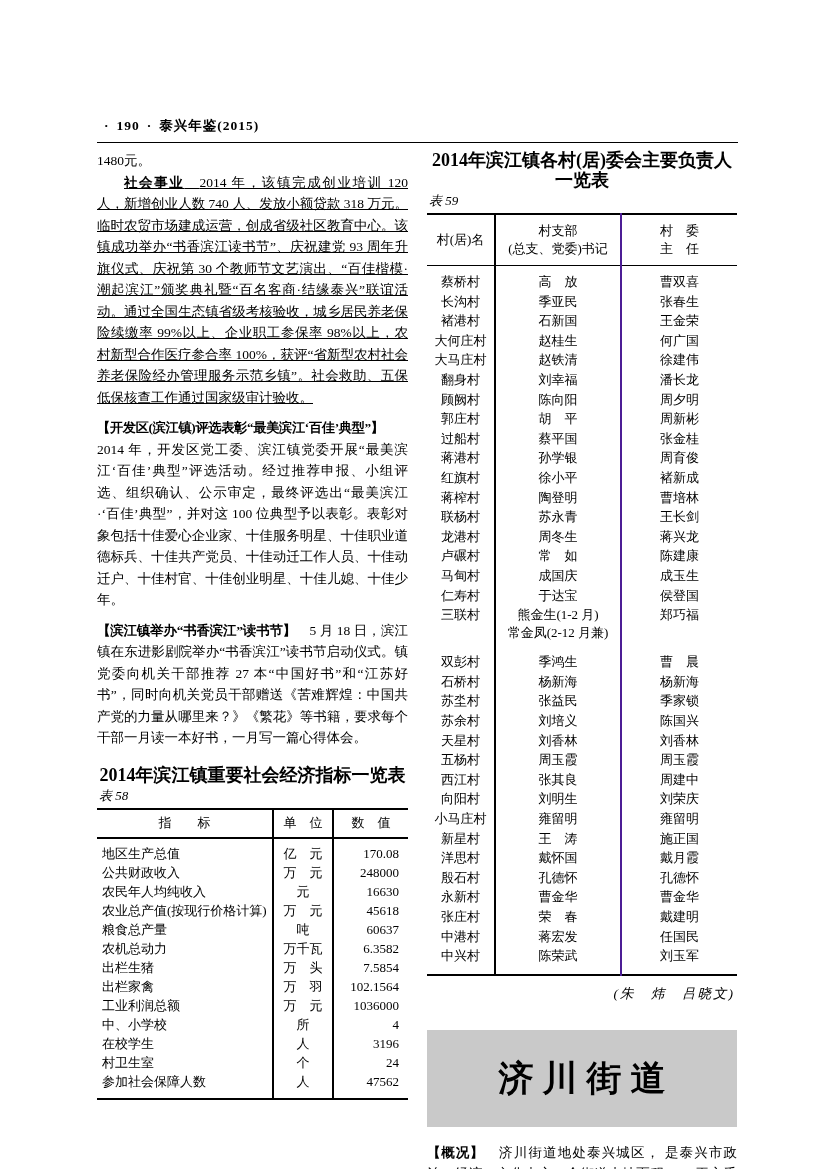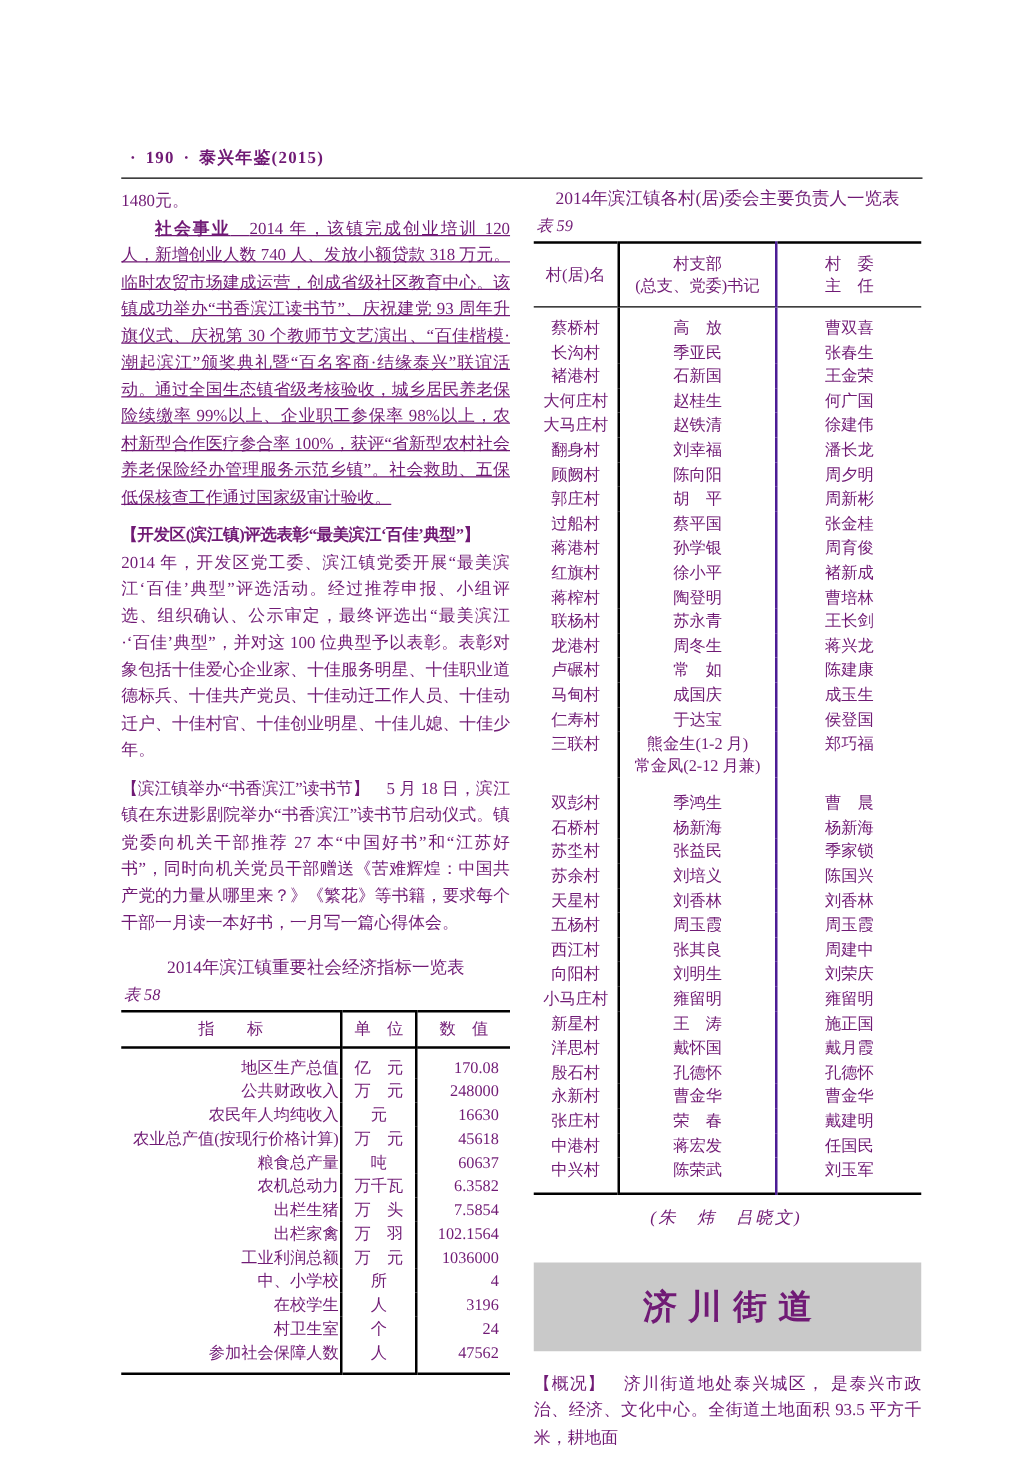--- a/index.html
+++ b/index.html
@@ -1,18 +1,18 @@
 <!DOCTYPE html>
 <html><head>
 <meta charset="utf-8">
 <style>
   html,body { margin:0; padding:0; background:#e8e8e8; }
   #page {
     position:relative; width:826px; height:1169px; margin:0 auto;
-    background:#ffffff; color:#701a75;
+    background:#ffffff; color:#000000;
     font-family:"Liberation Serif","DejaVu Serif",serif;
   }
   
   .running-head {
     position:absolute; left:97px; top:117px; width:641px;
     font-size:13.5px; font-weight:bold; letter-spacing:1px;
   }
   .running-head .dot { font-weight:bold; padding:0 7px; }
   .head-rule {
     position:absolute; left:97px; top:142px; width:641px;
@@ -25,36 +25,36 @@
 
   .body-text { font-size:13.5px; line-height:21.5px; text-align:justify; }
   .cont-line { font-size:13.5px; line-height:21.5px; }
   .indent { text-indent:2em;text-decoration:underline; }
   .lead-bold { font-weight:bold; }
   .entry { margin-top:9px; }
   .entry-title {
     font-weight:bold; font-size:13.2px; line-height:21.5px;
     letter-spacing:-0.3px; white-space:nowrap;
   }
-  .entry-title-inline { font-weight:normal; letter-spacing:-0.3px; }
+  .entry-title-inline { font-weight:bold; letter-spacing:-0.3px; }
 
   .table-title {
-    margin-top:16px; text-align:center; font-weight:normal; font-size:14px;
+    margin-top:16px; text-align:center; font-weight:bold; font-size:18px;
     line-height:20px;
   }
   .table-label { font-style:italic; font-size:13px; line-height:18px; margin:2px 0 3px 2px; }
 
   
   table { border-collapse:collapse; width:100%; table-layout:fixed; }
   .t58 { border-top:2.5px solid #000; border-bottom:2.5px solid #000; font-size:13px; }
   .t58 th { font-weight:normal; text-align:center; height:25px; border-bottom:2px solid #000; }
   .t58 td { height:17px; line-height:17px; overflow:hidden; white-space:nowrap; }
   .t58 th:nth-child(1), .t58 td:nth-child(1) { border-right:2px solid #000; }
   .t58 th:nth-child(2), .t58 td:nth-child(2) { border-right:2px solid #000; text-align:center; }
-  .t58 td:nth-child(1) { text-align:right; padding-left:5px; }
+  .t58 td:nth-child(1) { text-align:left; padding-left:5px; }
   .t58 td:nth-child(3) { text-align:right; padding-right:9px; }
   .t58 tbody tr:first-child td { padding-top:6px; }
   .t58 tbody tr:last-child td { padding-bottom:8px; }
 
   
   .t59 { border-top:2.5px solid #000; border-bottom:2.5px solid #000; font-size:13px; }
   .t59 th {
     font-weight:normal; text-align:center; border-bottom:1.6px solid #000;
     padding:7px 0; line-height:18px;
   }
@@ -62,27 +62,27 @@
   .t59 th:nth-child(2), .t59 td:nth-child(2) { border-right:2px solid #4c1d95; }
   .t59 td {
     text-align:center; height:17.6px; line-height:17.6px;
     vertical-align:top; white-space:pre-line;
   }
   .t59 tbody tr:first-child td { padding-top:7px; }
   .t59 tbody tr:last-child td { padding-bottom:9px; }
   .t59 tr.spacer td { height:8px; line-height:8px; }
 
   .attribution {
-    margin-top:9px; text-align:center; font-size:13.5px; font-style:italic;
+    margin-top:9px; text-align:right; font-size:13.5px; font-style:italic;
     letter-spacing:2px; padding-right:2px;
   }
   .banner {
-    margin-top:27px; height:71px; background:#c9c9c9;
+    margin-top:27px; height:97px; background:#c9c9c9;
     display:flex; align-items:center; justify-content:center;
-    font-size:27px; font-weight:bold; letter-spacing:9px; text-indent:9px;
+    font-size:35px; font-weight:bold; letter-spacing:9px; text-indent:9px;
   }
   .overview { margin-top:15px; }
 </style>
 </head>
 <body>
 
 <div id="page">
 
   <div class="running-head">
     <span class="dot">·</span><span>190</span><span class="dot">·</span><span>泰兴年鉴(2015)</span>

